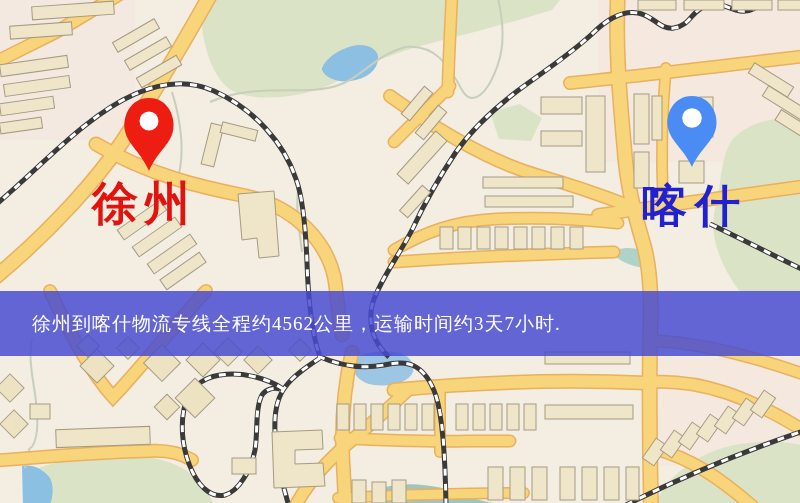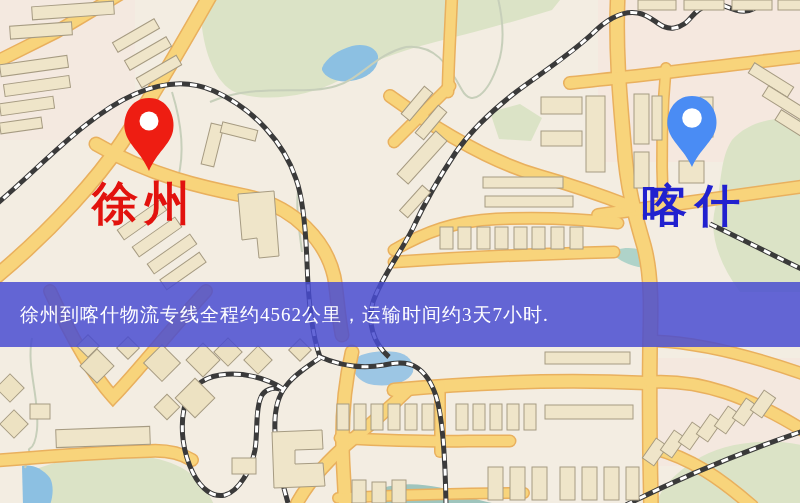--- a/index.html
+++ b/index.html
@@ -2,23 +2,23 @@
 <html><head>
 <meta charset="utf-8">
 <style>
   html,body{margin:0;padding:0;background:#9a9a9a;}
   .stage{
     position:relative;width:800px;height:503px;overflow:hidden;
     background:#d946ef;font-family:"DejaVu Sans",sans-serif;
   }
   .stage svg{position:absolute;left:0;top:0;display:block;}
   .banner{
-    position:absolute;left:0;top:282px;width:800px;height:65px;
+    position:absolute;left:0;top:291px;width:800px;height:65px;
     background:rgba(72,75,208,0.84);
-    display:flex;align-items:center;box-sizing:border-box;padding-left:20px;
+    display:flex;align-items:center;box-sizing:border-box;padding-left:32px;
     z-index:3;
   }
   .banner span{
     color:#ffffff;font-size:19px;letter-spacing:1px;
     font-family:"Liberation Serif","DejaVu Serif",serif;
     white-space:nowrap;
   }
   .lbl{font-weight:bold;}
   .lbl-origin{font-family:"Liberation Serif","DejaVu Serif",serif;}
   .lbl-dest{font-family:"Liberation Sans","DejaVu Sans",sans-serif;}

